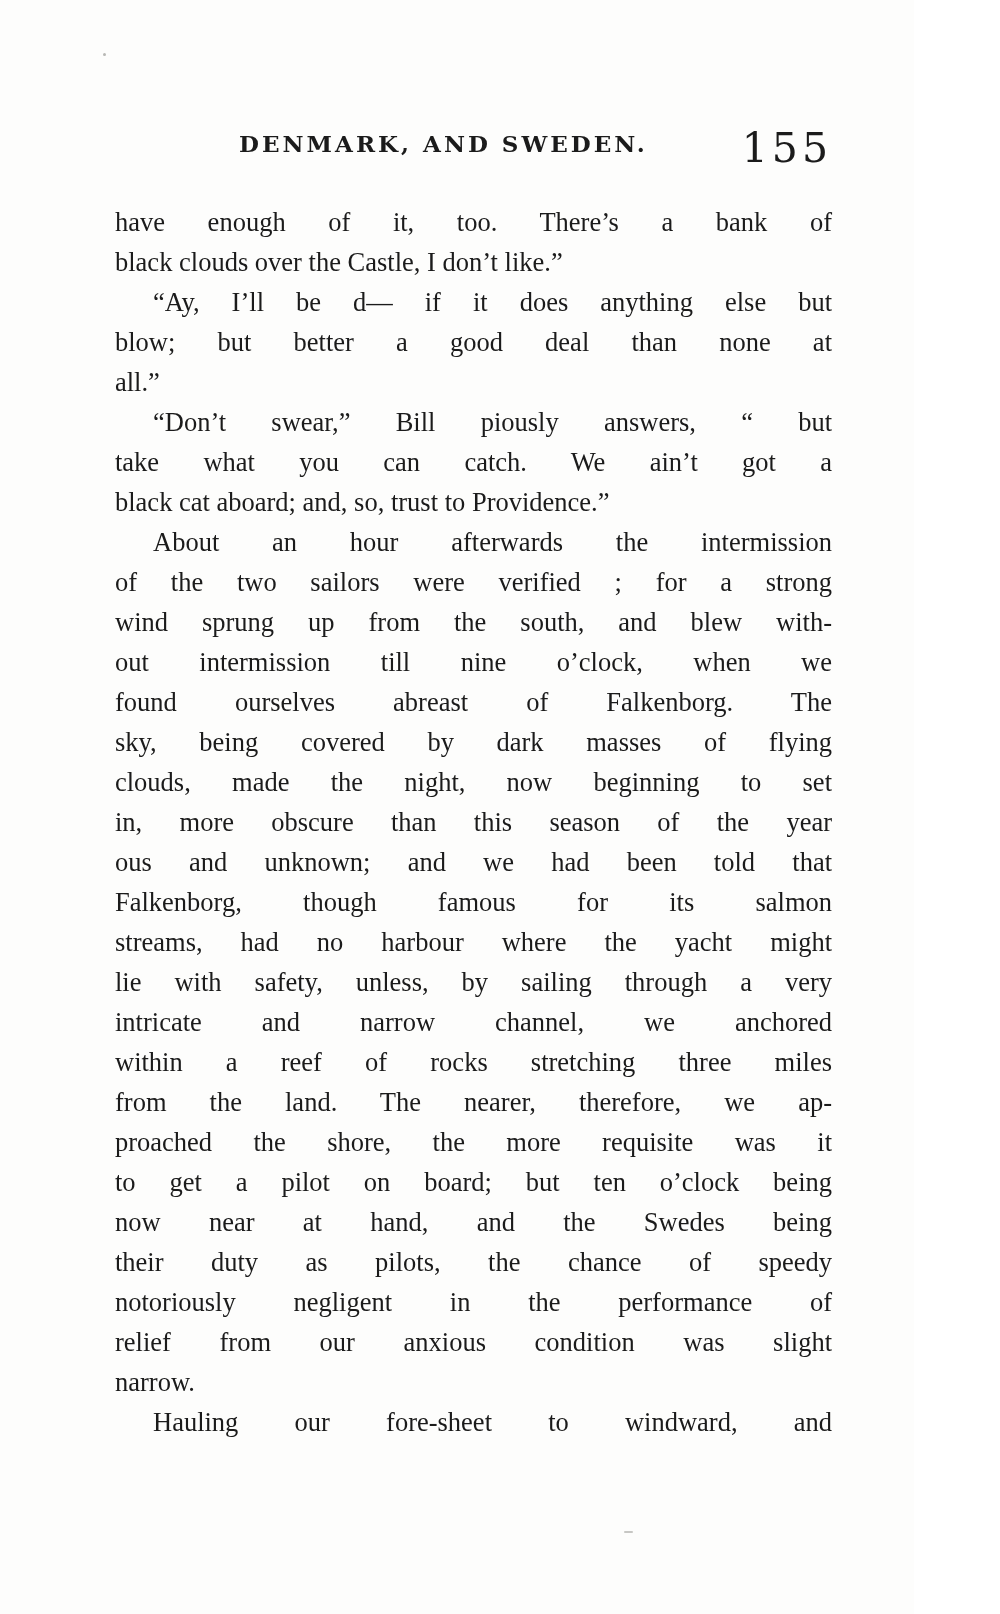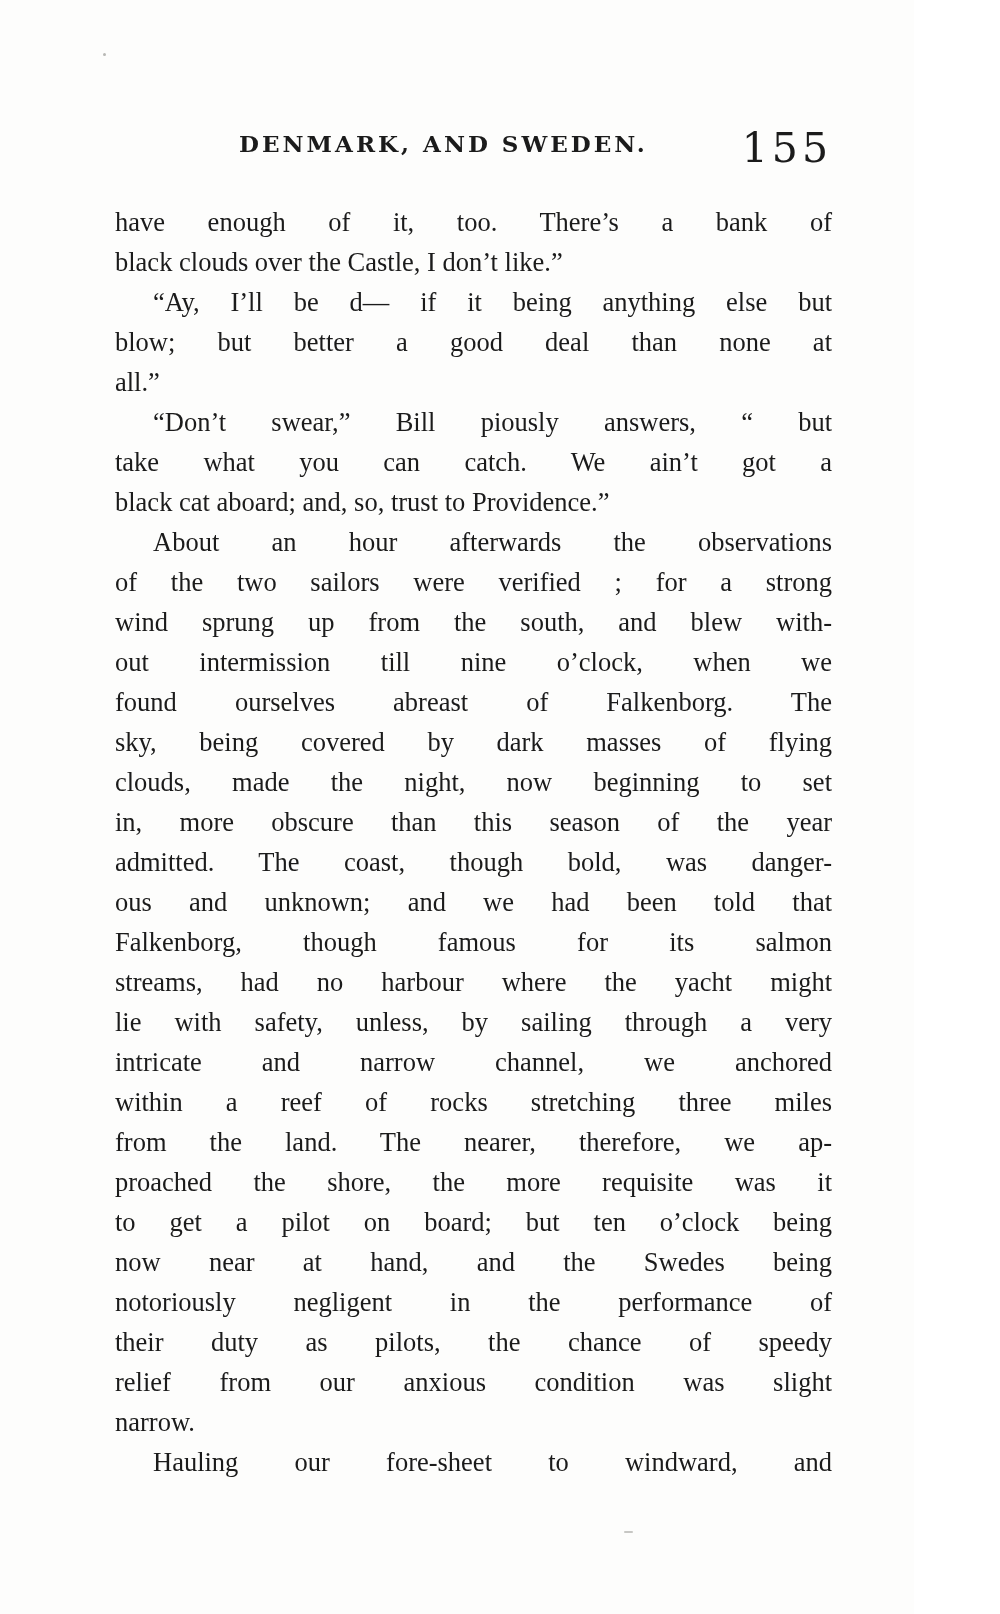--- a/index.html
+++ b/index.html
@@ -90,51 +90,50 @@
     <div class="header-title">DENMARK, AND SWEDEN.</div>
     <div class="page-number">155</div>
   </div>
 
   <div class="text-block">
       <div class="paragraph">
         <div class="line">have enough of it, too. There’s a bank of</div>
         <div class="line last">black clouds over the Castle, I don’t like.”</div>
       </div>
       <div class="paragraph">
-        <div class="line indent">“Ay, I’ll be d— if it being anything else but</div>
+        <div class="line indent">“Ay, I’ll be d— if it does anything else but</div>
         <div class="line">blow; but better a good deal than none at</div>
         <div class="line last">all.”</div>
       </div>
       <div class="paragraph">
         <div class="line indent">“Don’t swear,” Bill piously answers, “ but</div>
         <div class="line">take what you can catch. We ain’t got a</div>
         <div class="line last">black cat aboard; and, so, trust to Providence.”</div>
       </div>
       <div class="paragraph">
-        <div class="line indent">About an hour afterwards the observations</div>
+        <div class="line indent">About an hour afterwards the intermission</div>
         <div class="line">of the two sailors were verified ; for a strong</div>
         <div class="line">wind sprung up from the south, and blew with-</div>
         <div class="line">out intermission till nine o’clock, when we</div>
         <div class="line">found ourselves abreast of Falkenborg. The</div>
         <div class="line">sky, being covered by dark masses of flying</div>
         <div class="line">clouds, made the night, now beginning to set</div>
         <div class="line">in, more obscure than this season of the year</div>
-        <div class="line">admitted. The coast, though bold, was danger-</div>
         <div class="line">ous and unknown; and we had been told that</div>
         <div class="line">Falkenborg, though famous for its salmon</div>
         <div class="line">streams, had no harbour where the yacht might</div>
         <div class="line">lie with safety, unless, by sailing through a very</div>
         <div class="line">intricate and narrow channel, we anchored</div>
         <div class="line">within a reef of rocks stretching three miles</div>
         <div class="line">from the land. The nearer, therefore, we ap-</div>
         <div class="line">proached the shore, the more requisite was it</div>
         <div class="line">to get a pilot on board; but ten o’clock being</div>
         <div class="line">now near at hand, and the Swedes being</div>
+        <div class="line">their duty as pilots, the chance of speedy</div>
         <div class="line">notoriously negligent in the performance of</div>
-        <div class="line">their duty as pilots, the chance of speedy</div>
         <div class="line">relief from our anxious condition was slight</div>
         <div class="line last">narrow.</div>
       </div>
       <div class="paragraph">
         <div class="line indent">Hauling our fore-sheet to windward, and</div>
       </div>
     </div>
 
   <div class="speck speck-bottom"></div>
 

